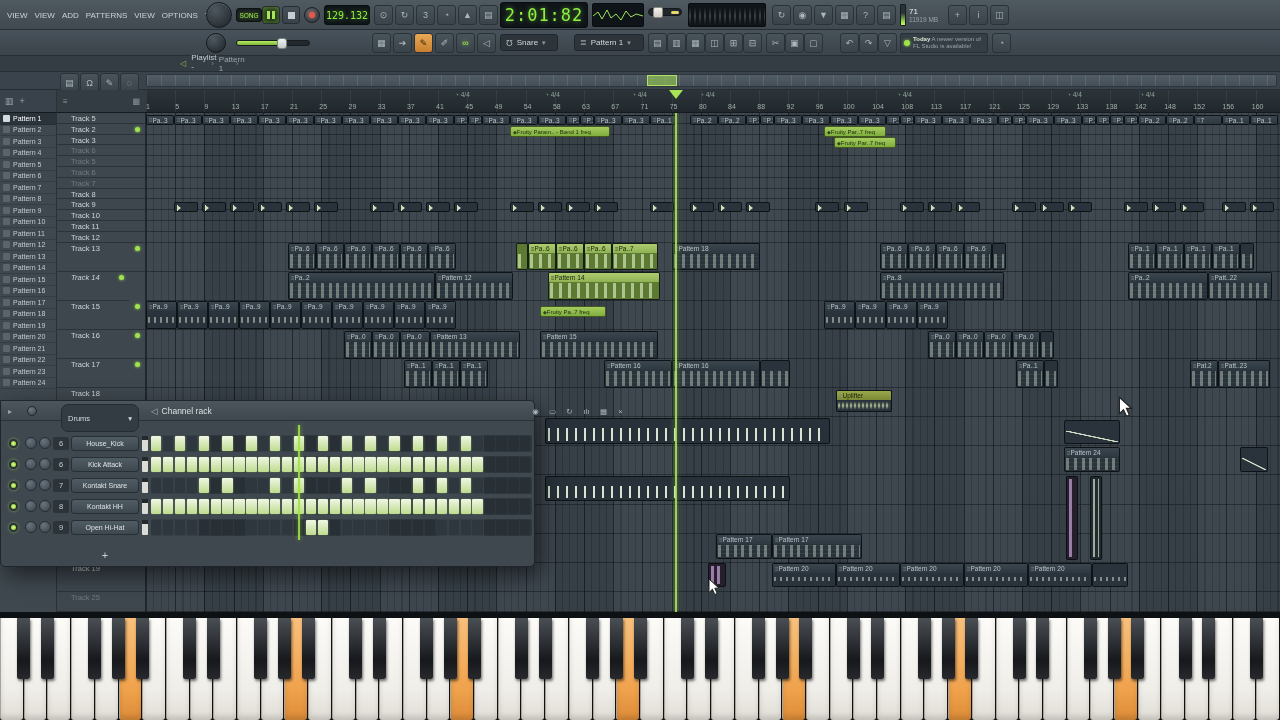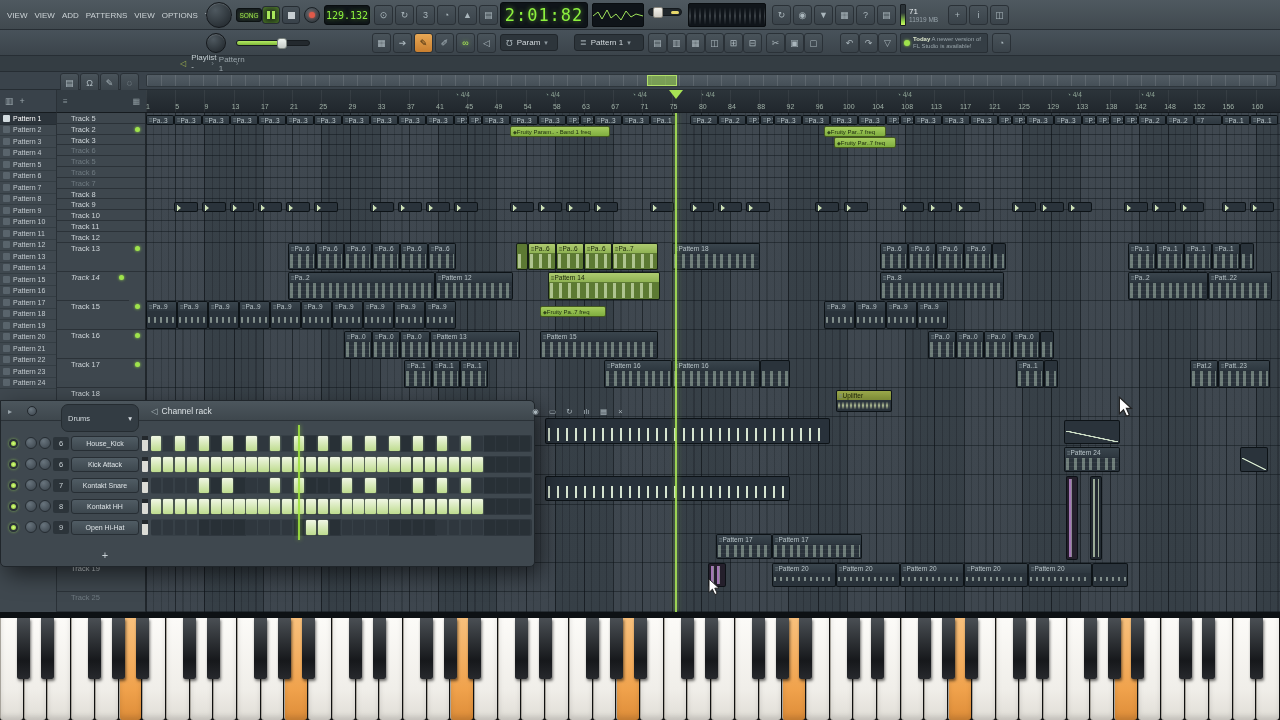--- a/index.html
+++ b/index.html
@@ -242,21 +242,21 @@
     <div class="iconrow" style="left:372px;top:3px">
         <div class="ibtn" style="left: 0px;">▦</div>
         <div class="ibtn" style="left: 21px;">➔</div>
         <div class="ibtn orange" style="left: 42px;">✎</div>
         <div class="ibtn" style="left: 63px;">✐</div>
         <div class="ibtn green" style="left: 84px;">∞</div>
         <div class="ibtn" style="left: 105px;">◁</div>
       </div>
     <div class="selbox" style="left:500px;width:58px">
       <span class="magnet">Ω</span>
-      <span>Param</span>
+      <span>Snare</span>
       <span class="caret">▾</span>
     </div>
     <div class="selbox" style="left:574px;width:70px">
       <span class="picon">≣</span>
       <span>Pattern 1</span>
       <span class="caret">▾</span>
     </div>
     <div class="iconrow" style="left:648px;top:3px">
         <div class="ibtn" style="left: 0px;">▤</div>
         <div class="ibtn" style="left: 19px;">▥</div>

